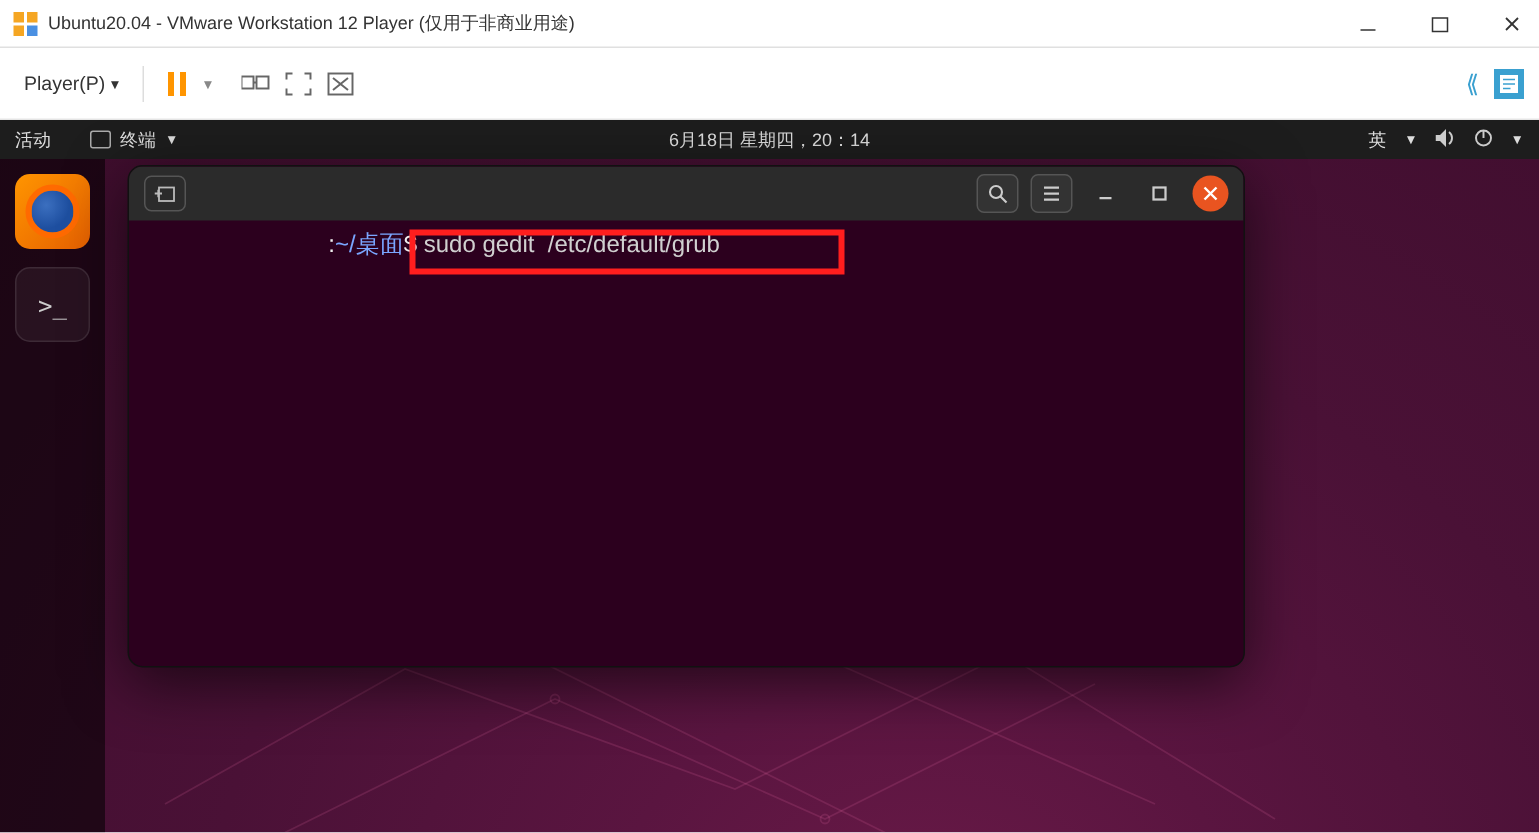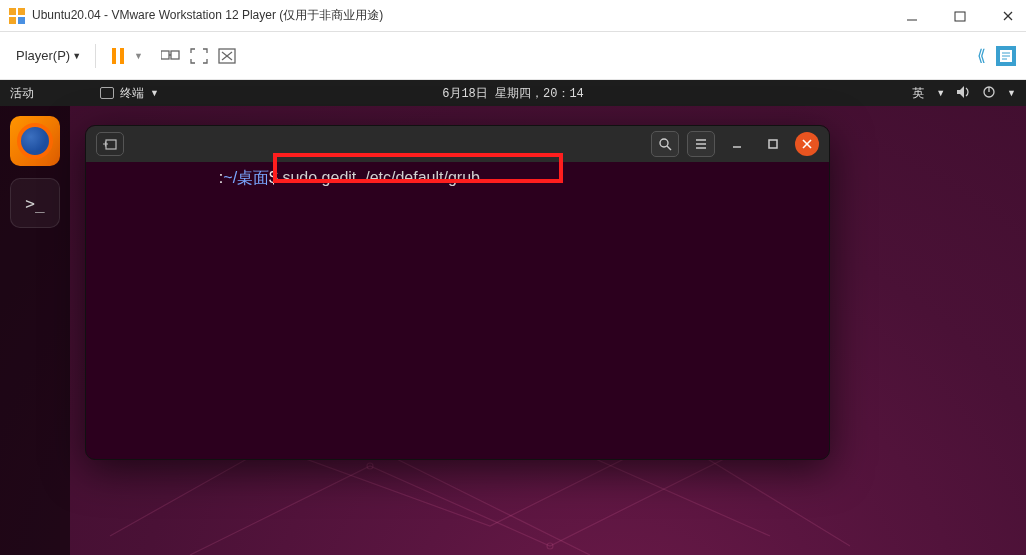--- a/index.html
+++ b/index.html
@@ -21,41 +21,41 @@
 .tb-right { margin-left: auto; display: flex; align-items: center; gap: 10px; }
 .tb-arrows { color: #3aa0d0; font-size: 16px; }
 .tb-note { width: 20px; height: 20px; background: #3aa0d0; display: flex; align-items: center; justify-content: center; }
 
 
 .guest { position: relative; width: 1026px; height: 475px; overflow: hidden; background: radial-gradient(ellipse at 60% 120%, #6b1a48 0%, #5a1540 25%, #4a1136 55%, #3d0d2c 100%); }
 
 
 .ubuntu-topbar { position: absolute; top: 0; left: 0; right: 0; height: 26px; background: #1d1d1d; color: #ddd; display: flex; align-items: center; font-size: 12px; padding: 0 10px; gap: 26px; }
 .u-activities { }
-.u-term-menu { display: flex; align-items: center; gap: 6px; margin-left: 40px; }
+.u-term-menu { display: flex; align-items: center; gap: 6px; }
 .u-term-menu .term-mini { width: 14px; height: 12px; border: 1px solid #aaa; border-radius: 2px; display: inline-block; }
-.u-center { position: absolute; left: 50%; transform: translateX(-50%); font-family: Liberation Mono, monospace; }
+.u-center { position: absolute; left: 50%; transform: translateX(-50%); }
 .u-right { margin-left: auto; display: flex; align-items: center; gap: 12px; }
 .u-right .caret { font-size: 9px; }
 
 
 .ubuntu-dock { position: absolute; left: 0; top: 26px; bottom: 0; width: 70px; background: rgba(0,0,0,0.55); display: flex; flex-direction: column; align-items: center; padding-top: 10px; gap: 12px; }
 .dock-icon { width: 50px; height: 50px; border-radius: 10px; display: flex; align-items: center; justify-content: center; }
 .firefox-bg { background: linear-gradient(135deg,#ff9500,#e66000); }
 .firefox-inner { width: 36px; height: 36px; border-radius: 50%; background: radial-gradient(circle at 35% 35%, #3b6fbf 0%, #1e4fa0 60%); border: 4px solid #ff6a00; }
 .term-dock { background: rgba(255,255,255,0.05); border: 1px solid rgba(255,255,255,0.1); }
 .term-dock .prompt { color: #ccc; font-family: monospace; font-size: 16px; }
 
 
 .geo { position: absolute; inset: 26px 0 0 70px; pointer-events: none; }
 .geo svg { width: 100%; height: 100%; }
 .geo line, .geo polyline, .geo circle { stroke: rgba(255,120,180,0.15); stroke-width: 1.2; fill: none; }
 
 
-.term-window { position: absolute; left: 85px; top: 45px; width: 745px; height: 335px; border-radius: 10px; background: #2c001e; box-shadow: 0 10px 40px rgba(0,0,0,0.6); overflow: hidden; border: 1px solid #111; }
+.term-window { position: absolute; left: 85px; top: 30px; width: 745px; height: 335px; border-radius: 10px; background: #2c001e; box-shadow: 0 10px 40px rgba(0,0,0,0.6); overflow: hidden; border: 1px solid #111; }
 .term-titlebar { height: 36px; background: #2b2b2b; display: flex; align-items: center; padding: 0 10px; }
 .term-newtab { width: 28px; height: 24px; border: 1px solid #555; border-radius: 5px; display: flex; align-items: center; justify-content: center; color: #ccc; }
 .term-ctrls { margin-left: auto; display: flex; align-items: center; gap: 8px; }
 .t-btn { width: 28px; height: 26px; border-radius: 5px; display: flex; align-items: center; justify-content: center; color: #ddd; }
 .t-btn.box { border: 1px solid #555; background: #333; }
 .t-close { width: 24px; height: 24px; border-radius: 50%; background: #e95420; color: #fff; display: flex; align-items: center; justify-content: center; font-size: 12px; }
 .term-body { padding: 6px 8px; font-family: "Ubuntu Mono", monospace; font-size: 16px; color: #eee; }
 .prompt-user { color: #7fc97f; }
 .prompt-path { color: #7aa6ff; }
 .prompt-dollar { color: #eee; }

